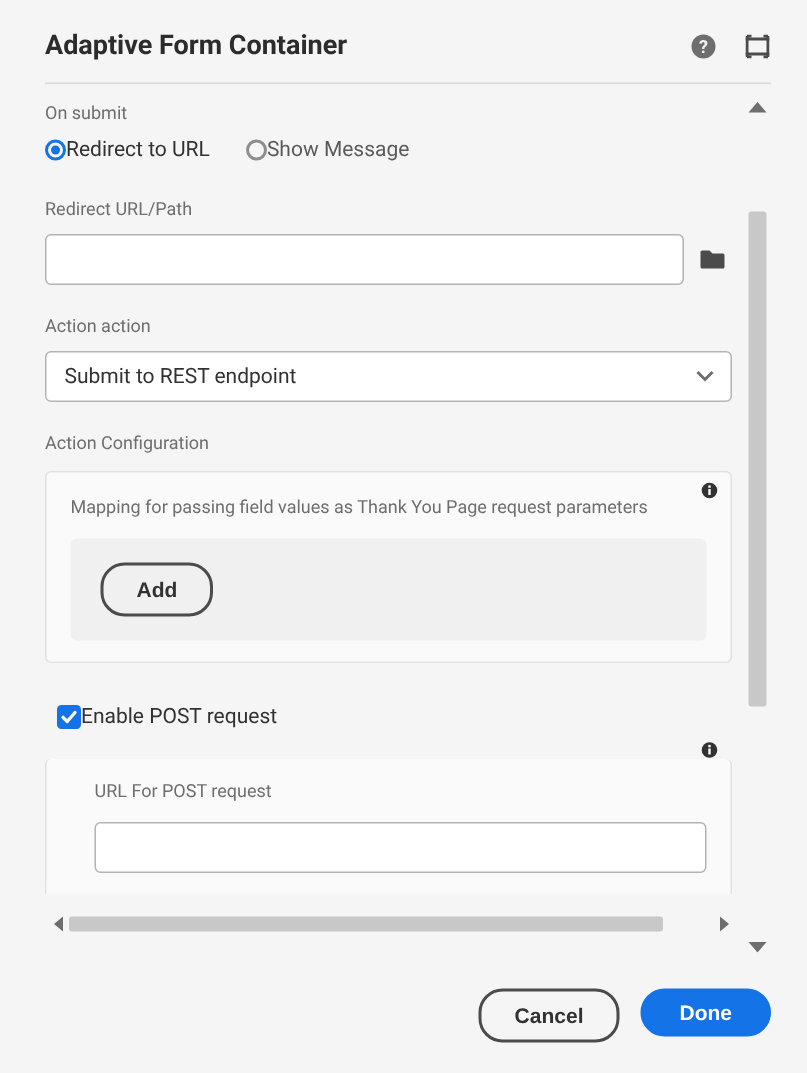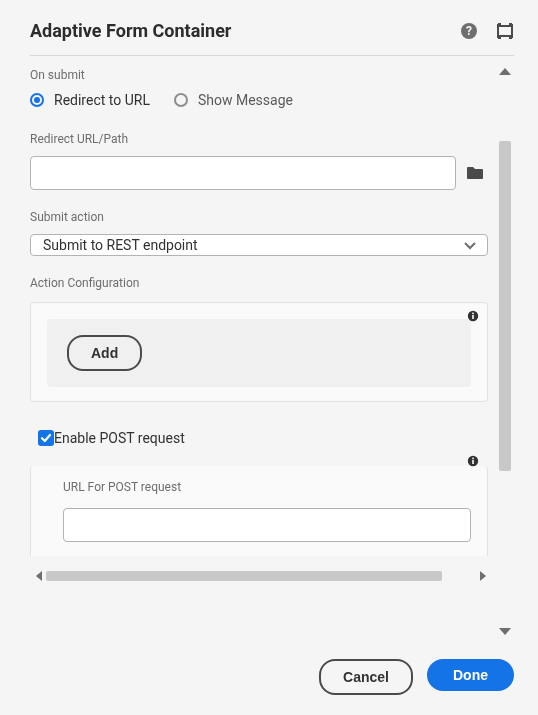--- a/index.html
+++ b/index.html
@@ -90,21 +90,21 @@
   }
   .radio-row {
     display: flex;
     align-items: center;
     gap: 24px;
     margin-bottom: 24px;
   }
   .opt {
     display: flex;
     align-items: center;
-    gap: 10px;
+    gap: 0;
     cursor: pointer;
   }
   .radio {
     width: 14px; height: 14px;
     border-radius: 50%;
     border: 2px solid #8e8e8e;
     display: inline-block;
     position: relative;
   }
   .radio.checked {
@@ -138,21 +138,21 @@
     align-items: center;
     justify-content: center;
     cursor: pointer;
     color: #4b4b4b;
   }
   .select-wrap {
     position: relative;
   }
   .select {
     width: 100%;
-    height: 22px;
+    height: 34px;
     border: 1px solid #b3b3b3;
     border-radius: 4px;
     background: #fff;
     padding: 0 34px 0 12px;
     font-size: 14px;
     color: #323232;
     display: flex;
     align-items: center;
     cursor: pointer;
   }
@@ -305,21 +305,21 @@
           <input class="text-input" type="text" value="" style="">
           <span class="folder-btn">
             <svg width="18" height="16" viewBox="0 0 18 16" fill="#4b4b4b">
               <path d="M1 3 a1 1 0 0 1 1-1 h5 l2 2 h7 a1 1 0 0 1 1 1 v8 a1 1 0 0 1 -1 1 H2 a1 1 0 0 1 -1 -1 Z"></path>
             </svg>
           </span>
         </div>
       </div>
 
       <div class="field-group">
-        <div class="label-sm">Submit action</div>
+        <div class="label-sm">Action action</div>
         <div class="select-wrap">
           <div class="select">
             <span>Submit to REST endpoint</span>
           </div>
           <span class="select-caret">
             <svg width="12" height="8" viewBox="0 0 12 8" fill="none" stroke="#6e6e6e" stroke-width="2">
               <path d="M1 1 L6 6 L11 1"></path>
             </svg>
           </span>
         </div>
@@ -328,20 +328,21 @@
       <div class="label-sm" style="margin-top:4px;margin-bottom:12px;">Action Configuration</div>
 
       <div class="config-card">
         <span class="info-dot">
           <svg width="12" height="12" viewBox="0 0 12 12">
               <circle cx="6" cy="6" r="5.2" fill="#323232"></circle>
               <rect x="5.2" y="5" width="1.6" height="4" fill="#fafafa"></rect>
               <rect x="5.2" y="2.6" width="1.6" height="1.6" fill="#fafafa"></rect>
             </svg>
         </span>
+        <div class="config-desc">Mapping for passing field values as Thank You Page request parameters</div>
         <div class="add-area">
           <button class="pill-btn">Add</button>
         </div>
       </div>
 
       <div class="check-row">
         <span class="check">
           <svg width="12" height="12" viewBox="0 0 12 12" fill="none" stroke="#fff" stroke-width="2.2" stroke-linecap="round" stroke-linejoin="round">
             <path d="M2 6.2 L4.8 9 L10 3"></path>
           </svg>

